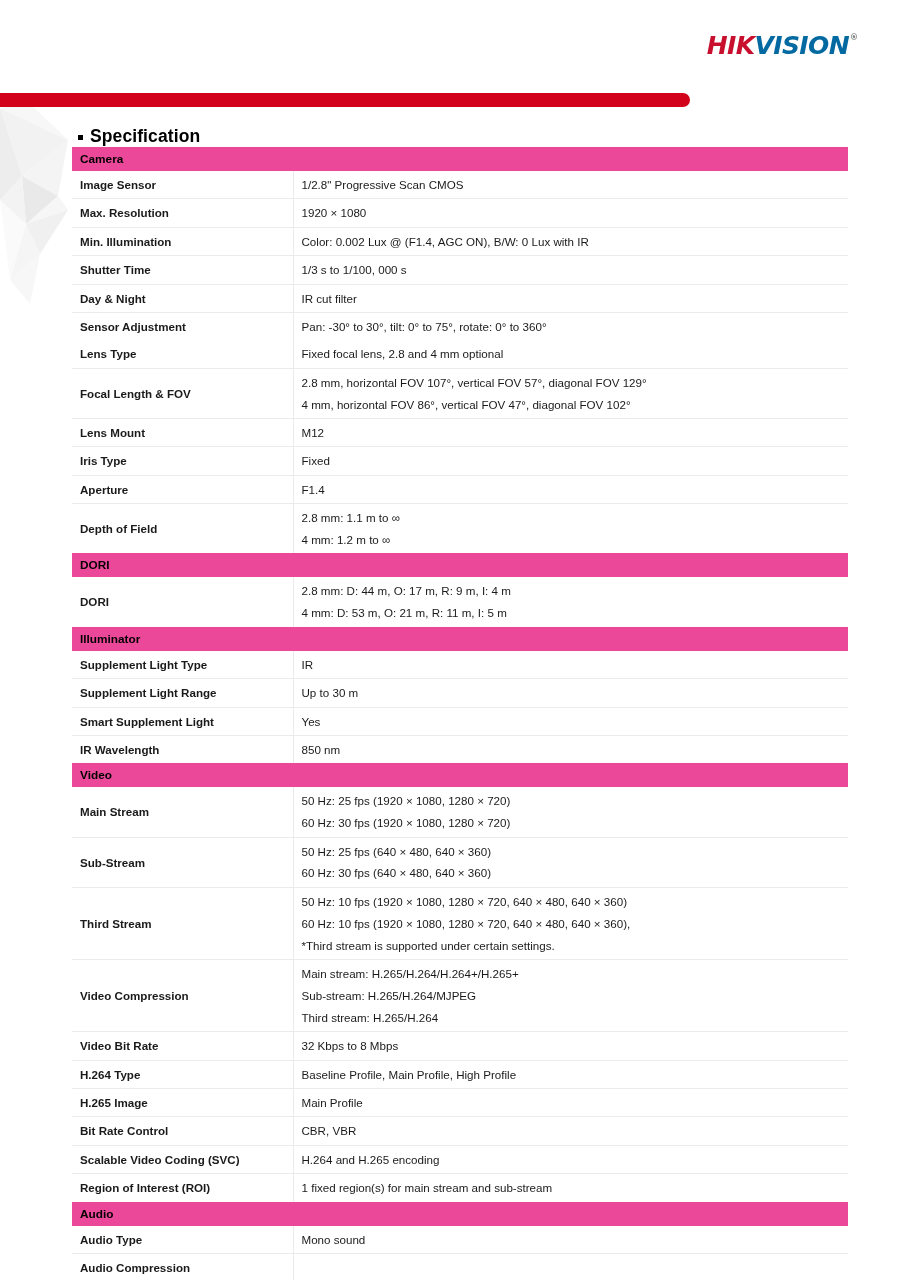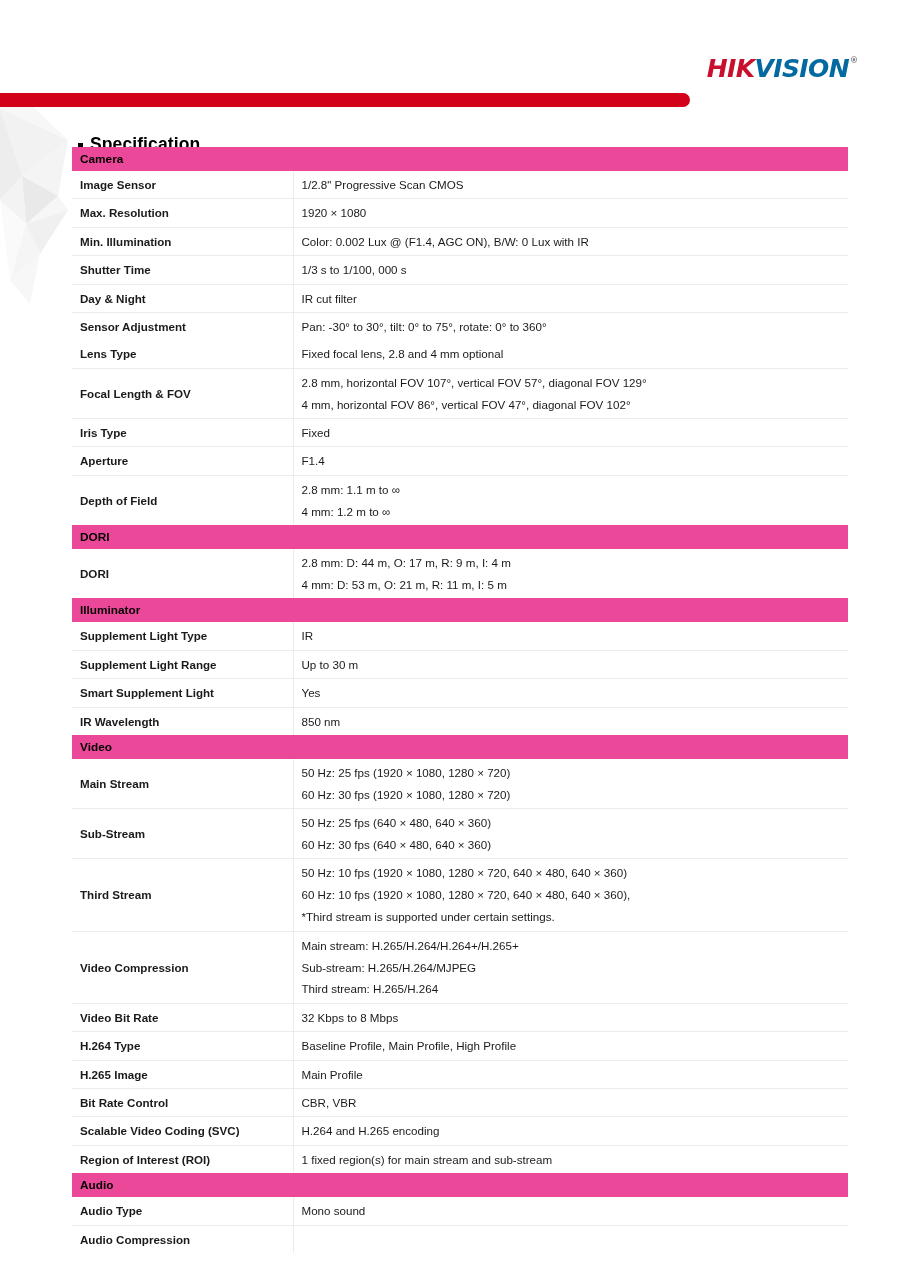--- a/index.html
+++ b/index.html
@@ -24,21 +24,21 @@
     width: 130px;
     height: 210px;
     pointer-events: none;
     z-index: 0;
   }
 
   
   .logo-wrap {
     position: absolute;
     right: 42px;
-    top: 56px;
+    top: 33px;
     z-index: 3;
     display: flex;
     align-items: flex-start;
     line-height: 1;
   }
   .logo-text {
     font-family: "DejaVu Sans", sans-serif;
     font-size: 25px;
     font-weight: bold;
     font-style: italic;
@@ -65,21 +65,21 @@
     background: #d2021a;
     border-top-right-radius: 7px;
     border-bottom-right-radius: 7px;
     z-index: 2;
   }
 
   
   .page-title {
     position: absolute;
     left: 78px;
-    top: 134px;
+    top: 126px;
     z-index: 3;
     display: flex;
     align-items: center;
     gap: 7px;
   }
   .title-bullet {
     width: 5px;
     height: 5px;
     background: #000;
     display: inline-block;
@@ -221,20 +221,26 @@
         </td>
       </tr>
       <tr>
         <td class="lbl">Focal Length &amp; FOV</td>
         <td class="val">
           <span class="line">2.8 mm, horizontal FOV 107°, vertical FOV 57°, diagonal FOV 129°</span>
           <span class="line">4 mm, horizontal FOV 86°, vertical FOV 47°, diagonal FOV 102°</span>
         </td>
       </tr>
       <tr>
+        <td class="lbl">Lens Mount</td>
+        <td class="val">
+          <span class="line">M12</span>
+        </td>
+      </tr>
+      <tr>
         <td class="lbl">Iris Type</td>
         <td class="val">
           <span class="line">Fixed</span>
         </td>
       </tr>
       <tr>
         <td class="lbl">Aperture</td>
         <td class="val">
           <span class="line">F1.4</span>
         </td>

